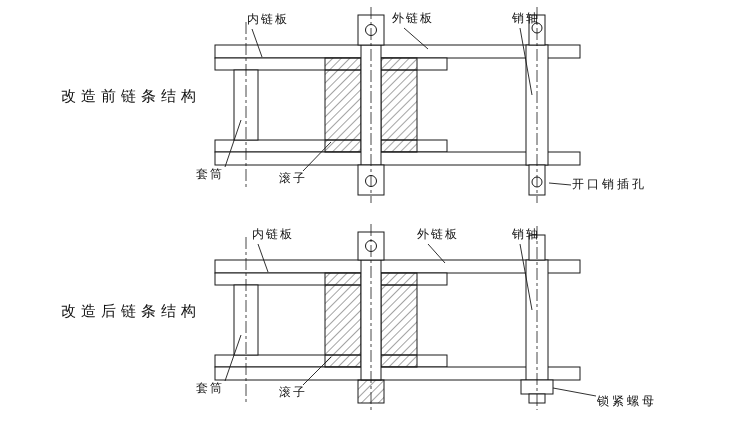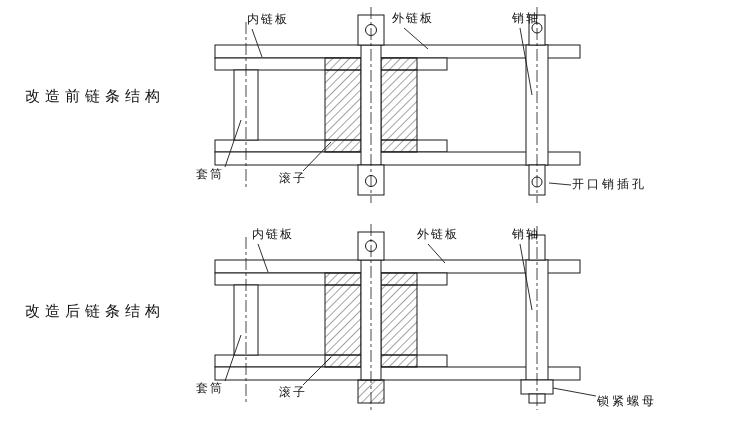--- a/index.html
+++ b/index.html
@@ -15,20 +15,21 @@
     position:absolute;
     color:#111;
     font-size:12px;
     letter-spacing:2px;
     white-space:nowrap;
     line-height:1.1;
   }
   .lbl.title{
     font-size:15px;
     letter-spacing:5px;
+    margin-left:36px;
   }
   .lbl.wide{letter-spacing:3px;}
 </style>
 </head>
 <body>
 
 <div id="stage">
 
   <svg id="drawing" width="731" height="441" viewBox="0 0 731 441">
     <defs>

